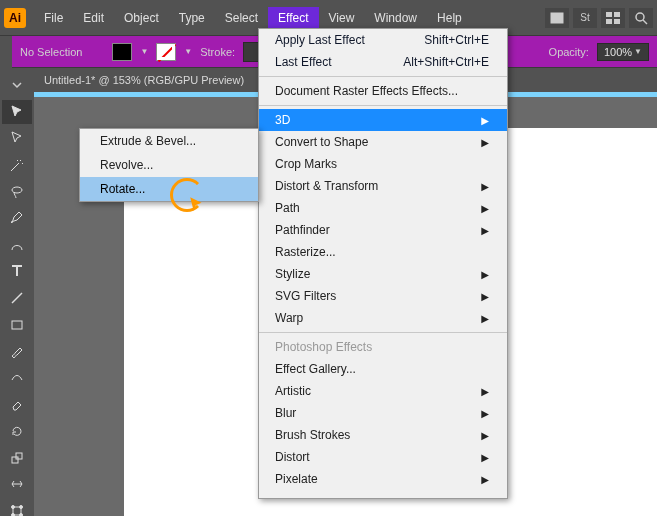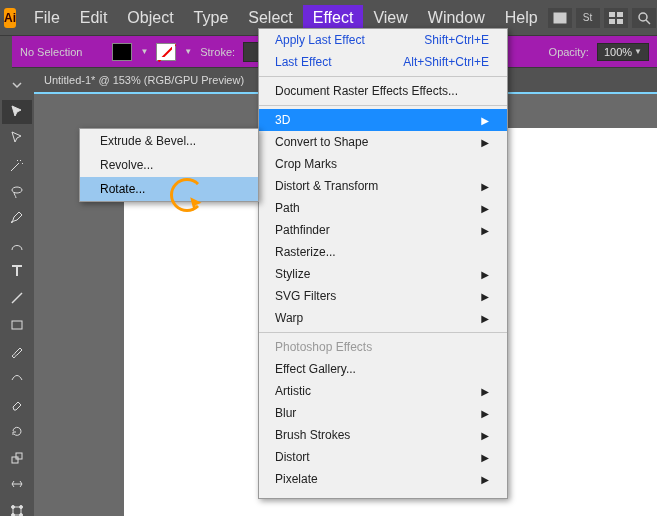--- a/index.html
+++ b/index.html
@@ -1,20 +1,20 @@
 <!DOCTYPE html>
 <html><head>
 <meta charset="utf-8">
 <style>
 * { margin: 0; padding: 0; box-sizing: border-box; font-family: Arial, sans-serif; }
 body { width: 657px; height: 516px; background: #525252; overflow: hidden; position: relative; }
 
 .menubar { height: 36px; background: #525252; display: flex; align-items: center; padding: 0 4px; border-bottom: 1px solid #3a3a3a; }
 .app-icon { width: 22px; height: 20px; background: #ff9a00; color: #330000; font-weight: bold; font-size: 12px; display: flex; align-items: center; justify-content: center; border-radius: 3px; margin-right: 8px; }
-.menu-item { color: #e0e0e0; font-size: 16px; padding: 4px 10px; cursor: default; }
+.menu-item { color: #e0e0e0; font-size: 12px; padding: 4px 10px; cursor: default; }
 .menu-item.active { background: #6d28d9; color: #fff; }
 .menubar-right { margin-left: auto; display: flex; gap: 4px; align-items: center; }
 .mb-btn { width: 24px; height: 20px; background: #464646; display:flex; align-items:center; justify-content:center; color:#ccc; font-size:10px; }
 .mb-svg { fill:#ccc; }
 
 .optionbar { height: 32px; background: #a21caf; display: flex; align-items: center; padding: 0 8px; gap: 8px; border-bottom: 1px solid #3a3a3a; color: #d0d0d0; font-size: 11px; margin-left: 12px; }
 .ob-label { color: #cfcfcf; }
 .swatch-fill { width: 20px; height: 18px; background: #000; border: 1px solid #888; }
 .swatch-stroke { width: 20px; height: 18px; background: #fff; border: 1px solid #888; position:relative; }
 .swatch-stroke::after { content:''; position:absolute; left:0; top:0; right:0; bottom:0; border:3px solid #fff; }
@@ -23,26 +23,26 @@
 .ob-field { background:#3a3a3a; border:1px solid #2a2a2a; height:20px; width:40px; }
 .opacity-box { background:#3a3a3a; border:1px solid #2a2a2a; padding:2px 6px; color:#e0e0e0; font-size:11px; display:flex; align-items:center; gap:2px;}
 
 .workarea { display: flex; height: calc(100% - 60px); }
 .toolbar { width: 34px; background: #525252; display: flex; flex-direction: column; padding-top: 4px; }
 .tool { width: 30px; height: 26px; display:flex; align-items:center; justify-content:center; margin:1px auto; }
 .tool.active { background: #3a3a3a; }
 .tool svg { width:16px; height:16px; fill:#ddd; stroke:#ddd; }
 
 .doc { flex:1; background:#6a6a6a; position:relative; }
-.doc-tab { background:#525252; color:#d8d8d8; font-size:11px; padding:6px 10px; border-bottom:2px solid #7dd3fc; }
+.doc-tab { background:#525252; color:#d8d8d8; font-size:11px; padding:6px 10px; border-bottom:5px solid #7dd3fc; }
 .canvas { position:absolute; left:90px; top:60px; right:0; bottom:0; background:#fff; }
 
 .dropdown { position:absolute; background:#f0f0f0; border:1px solid #999; box-shadow:2px 2px 6px rgba(0,0,0,.4); font-size:12px; color:#222; }
 .dropdown .row { padding:4px 18px 4px 16px; display:flex; justify-content:space-between; align-items:center; white-space:nowrap; cursor:default; }
-.dropdown .row.disabled { color:#1d4ed8; }
+.dropdown .row.disabled { color:#0f172a; }
 .dropdown .row.highlight { background:#1a8cff; color:#fff; }
 .dropdown .sep { height:1px; background:#c8c8c8; margin:3px 0; }
 .dropdown .section { padding:4px 16px; color:#999; font-size:12px; }
 .submenu-arrow { font-size:10px; margin-left:20px; }
 .effect-dd { left:258px; top:28px; width:250px; }
 .sub-dd { left:79px; top:128px; width:180px; }
 .sub-dd .row { padding:5px 18px 5px 20px; }
 
 .cursor { position:absolute; left:170px; top:178px; width:36px; height:36px; pointer-events:none; }
 .cursor .ring { width:34px; height:34px; border:3px solid #ff9a00; border-radius:50%; border-right-color:transparent; position:absolute; }

